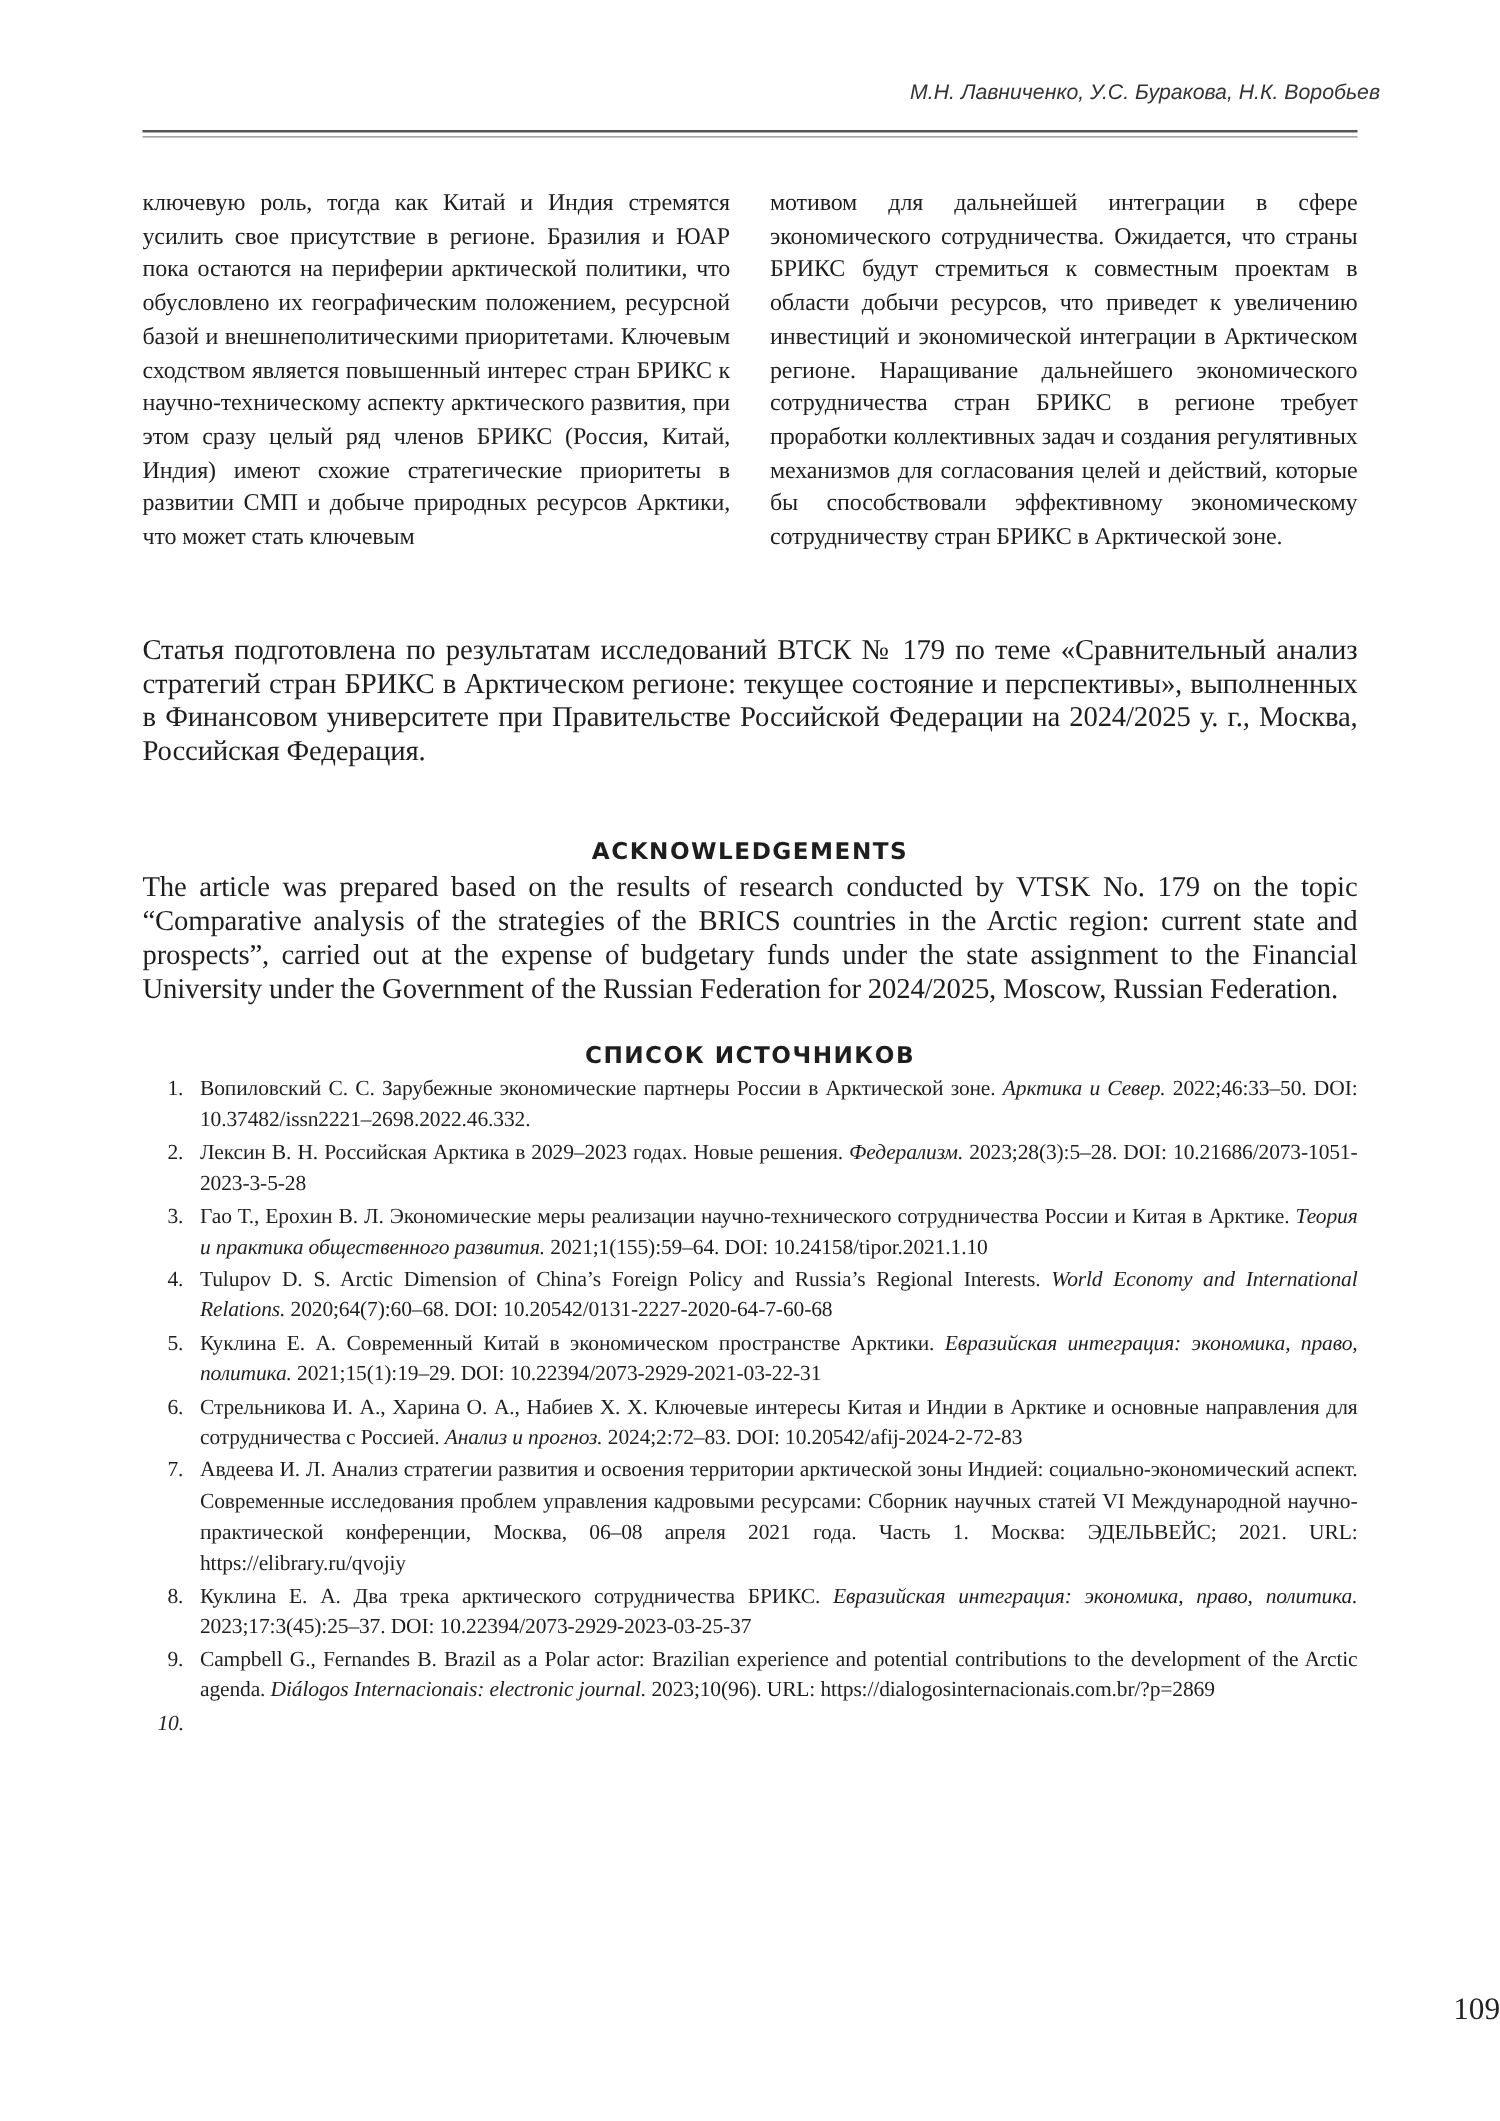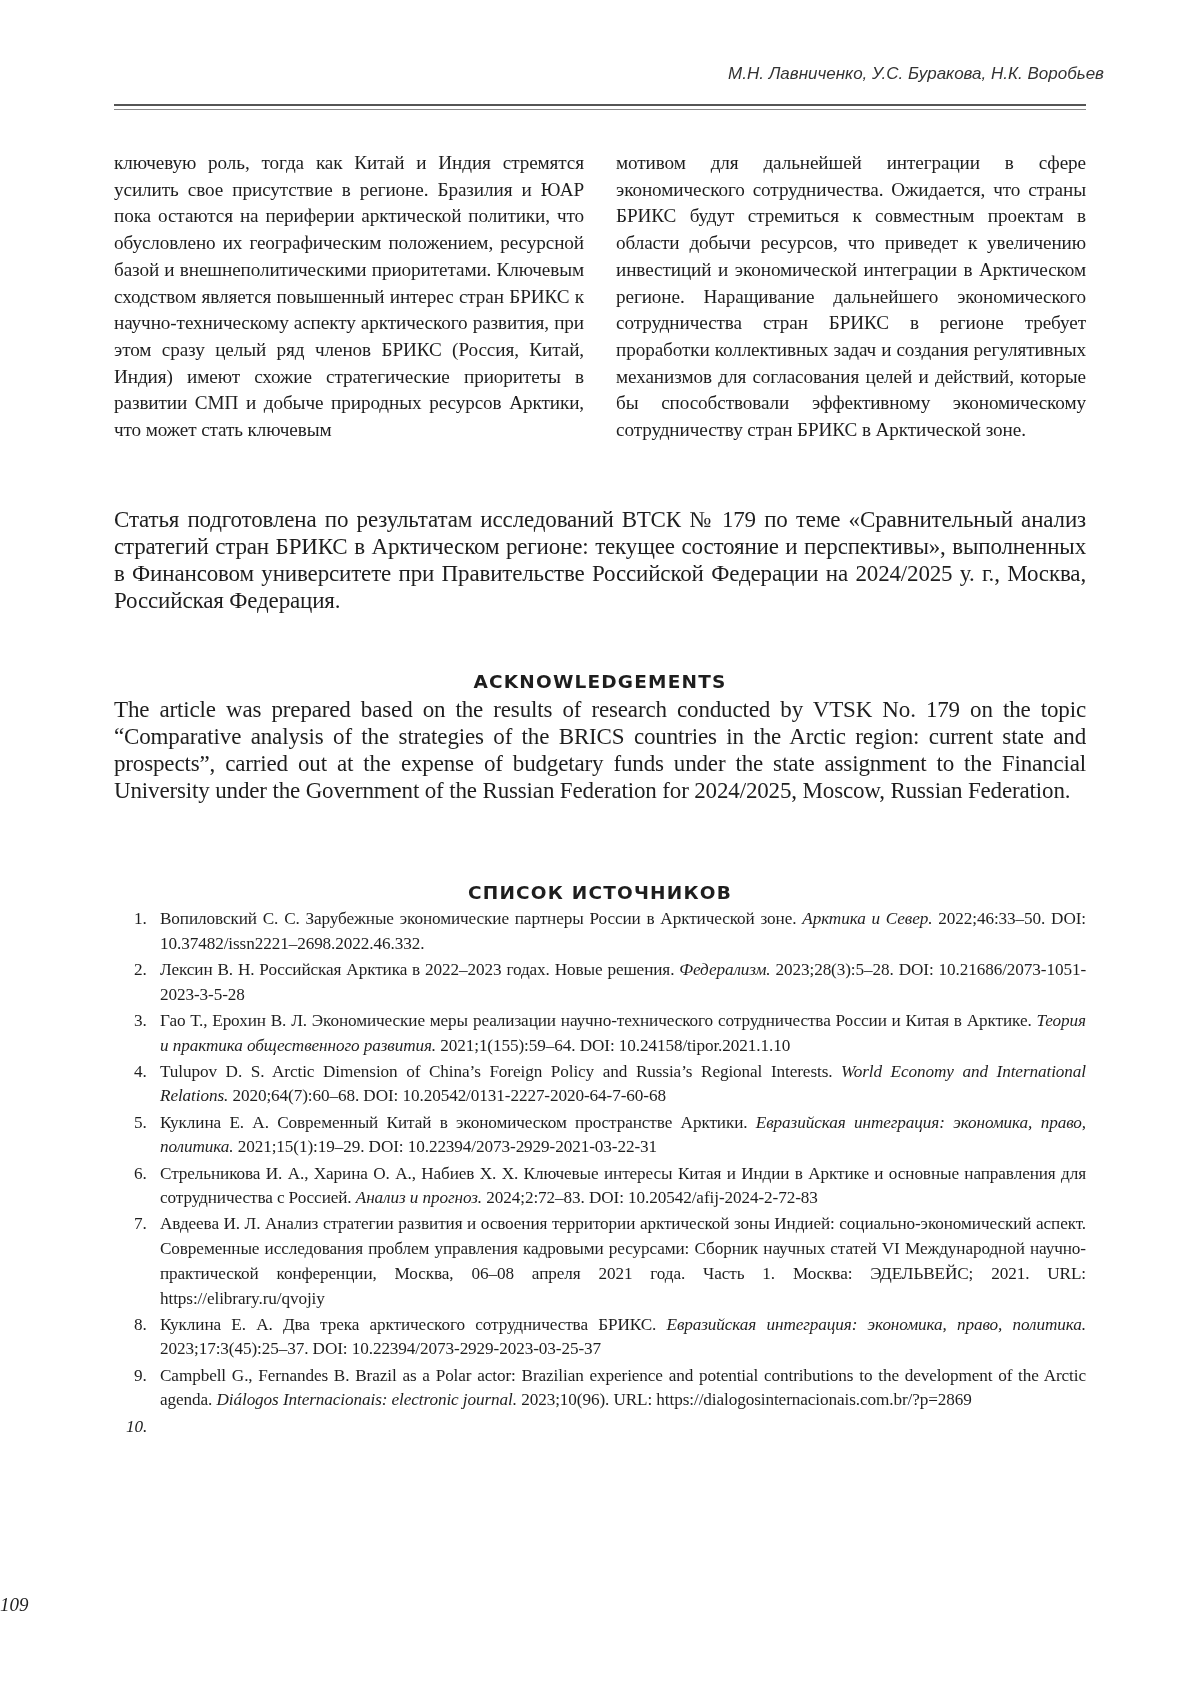--- a/index.html
+++ b/index.html
@@ -32,33 +32,33 @@
     font-family: "DejaVu Sans", "Liberation Sans", sans-serif;
     font-weight: bold; font-size: 18.5px; letter-spacing: 1.2px;
     margin: 0 0 4px 0;
   }
   .section-text {
     font-size: 23px; line-height: 27px; text-align: justify; margin: 0;
     letter-spacing: -0.15px;
   }
   #thanks { top: 506px; }
   #ack { top: 671px; }
-  #refs { top: 882px; }
+  #refs { top: 834px; }
   .ref-list { margin: 2px 0 0 0; padding: 0; list-style: none; }
   .ref-item {
     position: relative; padding-left: 46px;
     font-size: 17.2px; line-height: 24.7px; text-align: justify;
     margin-bottom: 1.5px; letter-spacing: -0.1px;
   }
   .ref-num { position: absolute; left: 20px; top: 0; }
   .ref-item.two-digit .ref-num { left: 12px; font-style: italic; }
   .ref-item i { font-style: italic; }
   .page-number {
     position: absolute; top: 1594px; left: 0; width: 1200px;
-    text-align: left; font-size: 19px; color: #222; font-style: italic;
+    text-align: right; font-size: 25px; color: #222;
   }
 </style>
 </head>
 <body>
 
 <div class="running-head">М.Н. Лавниченко, У.С. Буракова, Н.К. Воробьев</div>
 <div class="head-rule"></div>
 
 <div class="columns">
   <div class="col">
@@ -75,21 +75,21 @@
 
 <div class="section" id="ack">
   <h2 class="section-title">ACKNOWLEDGEMENTS</h2>
   <p class="section-text">The article was prepared based on the results of research conducted by VTSK No. 179 on the topic “Comparative analysis of the strategies of the BRICS countries in the Arctic region: current state and prospects”, carried out at the expense of budgetary funds under the state assignment to the Financial University under the Government of the Russian Federation for 2024/2025, Moscow, Russian Federation.</p>
 </div>
 
 <div class="section" id="refs">
   <h2 class="section-title">СПИСОК ИСТОЧНИКОВ</h2>
   <ol class="ref-list">
     <li class="ref-item"><span class="ref-num">1.</span><span>Вопиловский С. С. Зарубежные экономические партнеры России в Арктической зоне. </span><i>Арктика и Север.</i><span> 2022;46:33–50. DOI: 10.37482/issn2221–2698.2022.46.332.</span></li>
-    <li class="ref-item"><span class="ref-num">2.</span><span>Лексин В. Н. Российская Арктика в 2022–2023 годах. Новые решения. </span><i>Федерализм.</i><span> 2023;28(3):5–28. DOI: 10.21686/2073-1051-2023-3-5-28</span></li>
+    <li class="ref-item"><span class="ref-num">2.</span><span>Лексин В. Н. Российская Арктика в 2029–2023 годах. Новые решения. </span><i>Федерализм.</i><span> 2023;28(3):5–28. DOI: 10.21686/2073-1051-2023-3-5-28</span></li>
     <li class="ref-item"><span class="ref-num">3.</span><span>Гао Т., Ерохин В. Л. Экономические меры реализации научно-технического сотрудничества России и Китая в Арктике. </span><i>Теория и практика общественного развития.</i><span> 2021;1(155):59–64. DOI: 10.24158/tipor.2021.1.10</span></li>
     <li class="ref-item"><span class="ref-num">4.</span><span>Tulupov D. S. Arctic Dimension of China’s Foreign Policy and Russia’s Regional Interests. </span><i>World Economy and International Relations.</i><span> 2020;64(7):60–68. DOI: 10.20542/0131-2227-2020-64-7-60-68</span></li>
     <li class="ref-item"><span class="ref-num">5.</span><span>Куклина Е. А. Современный Китай в экономическом пространстве Арктики. </span><i>Евразийская интеграция: экономика, право, политика.</i><span> 2021;15(1):19–29. DOI: 10.22394/2073-2929-2021-03-22-31</span></li>
     <li class="ref-item"><span class="ref-num">6.</span><span>Стрельникова И. А., Харина О. А., Набиев Х. Х. Ключевые интересы Китая и Индии в Арктике и основные направления для сотрудничества с Россией. </span><i>Анализ и прогноз.</i><span> 2024;2:72–83. DOI: 10.20542/afij-2024-2-72-83</span></li>
     <li class="ref-item"><span class="ref-num">7.</span><span>Авдеева И. Л. Анализ стратегии развития и освоения территории арктической зоны Индией: социально-экономический аспект. Современные исследования проблем управления кадровыми ресурсами: Сборник научных статей VI Международной научно-практической конференции, Москва, 06–08 апреля 2021 года. Часть 1. Москва: ЭДЕЛЬВЕЙС; 2021. URL: https://elibrary.ru/qvojiy</span><i></i><span></span></li>
     <li class="ref-item"><span class="ref-num">8.</span><span>Куклина Е. А. Два трека арктического сотрудничества БРИКС. </span><i>Евразийская интеграция: экономика, право, политика.</i><span> 2023;17:3(45):25–37. DOI: 10.22394/2073-2929-2023-03-25-37</span></li>
     <li class="ref-item"><span class="ref-num">9.</span><span>Campbell G., Fernandes B. Brazil as a Polar actor: Brazilian experience and potential contributions to the development of the Arctic agenda. </span><i>Diálogos Internacionais: electronic journal.</i><span> 2023;10(96). URL: https://dialogosinternacionais.com.br/?p=2869</span></li>
     <li class="ref-item two-digit"><span class="ref-num">10.</span><i></i><span></span></li>
   </ol>
 </div>

